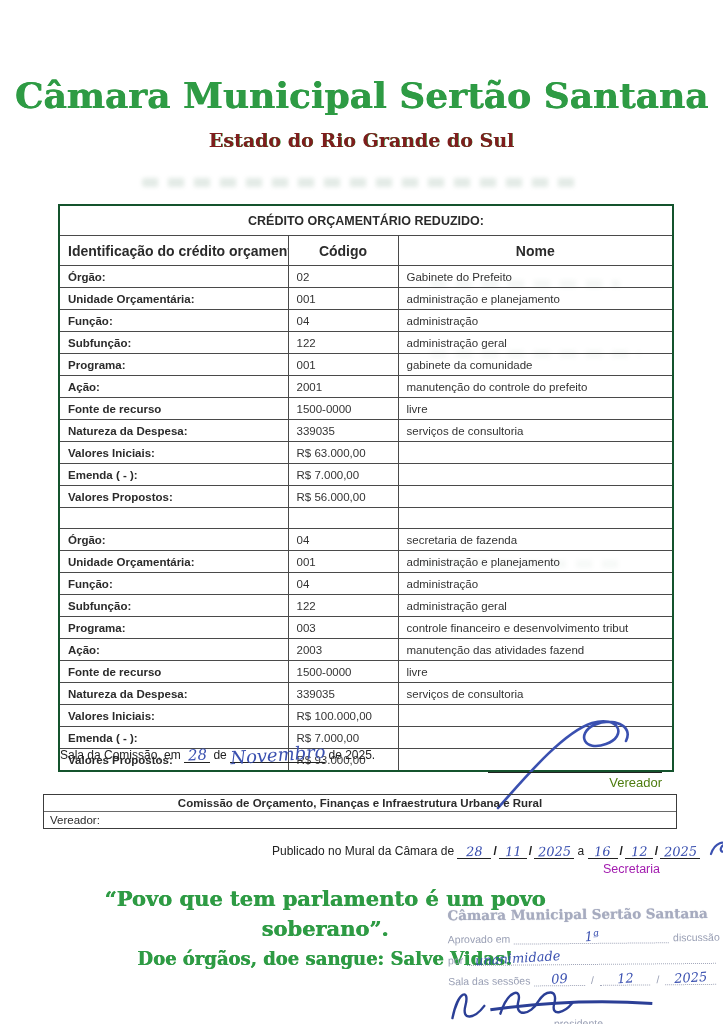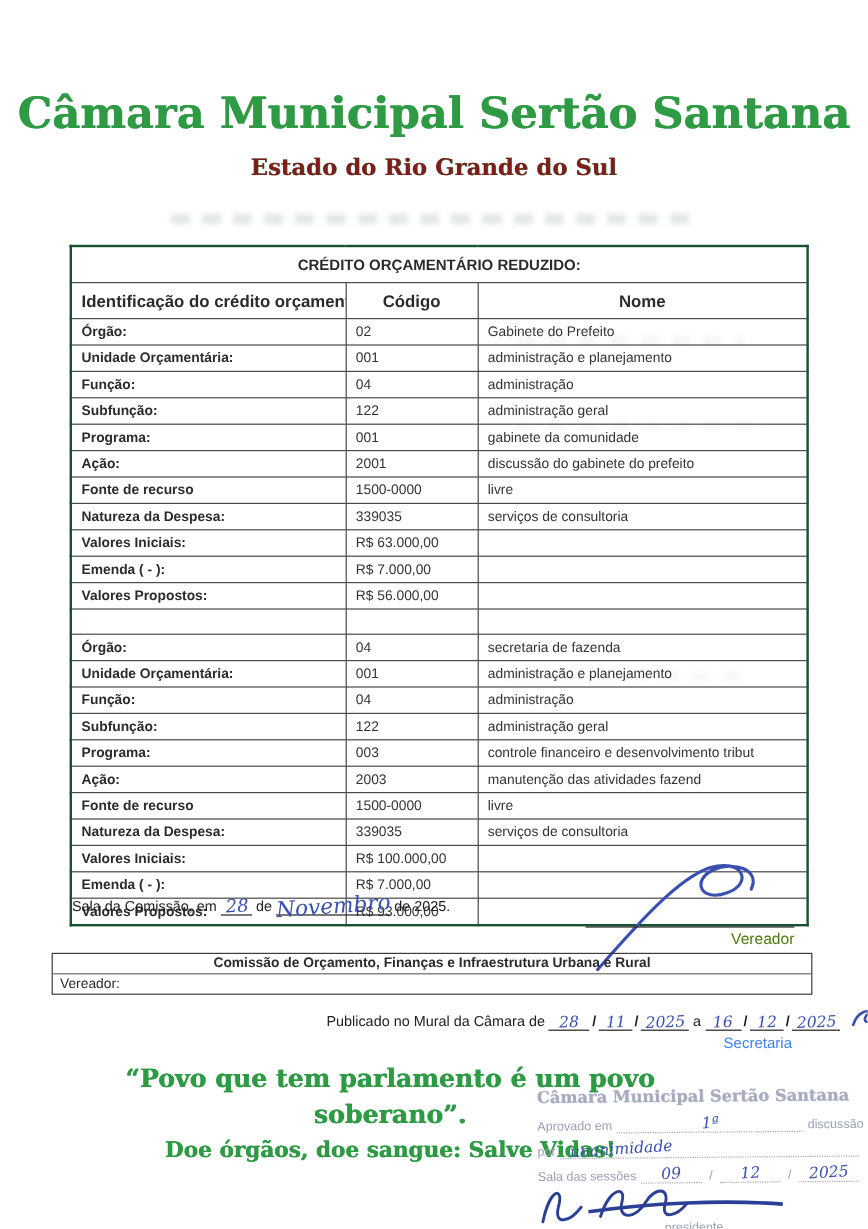--- a/index.html
+++ b/index.html
@@ -129,21 +129,21 @@
   }
 
   
   .pub-line{
     position:absolute;left:272px;top:838px;font-size:12px;color:#222;
     white-space:nowrap;
   }
   .pub-initial{display:inline-block;vertical-align:-3px;margin-left:3px;}
   .secretaria-label{
     position:absolute;left:556px;top:862px;width:104px;
-    text-align:right;font-size:12.5px;color:#3b82f6;
+    text-align:right;font-size:12.5px;color:#a21caf;
   }
 
   
   .slogan{
     position:absolute;left:55px;top:884px;width:540px;
     text-align:center;
     font-family:"DejaVu Serif", serif;
     font-weight:bold;
     color:#2e9b44;
     text-shadow:0.5px 0 0 #2e9b44;
@@ -231,21 +231,21 @@
           <td class="nom">administração geral</td>
         </tr>
         <tr>
           <td class="lbl">Programa:</td>
           <td class="val">001</td>
           <td class="nom">gabinete da comunidade</td>
         </tr>
         <tr>
           <td class="lbl">Ação:</td>
           <td class="val">2001</td>
-          <td class="nom">discussão do gabinete do prefeito</td>
+          <td class="nom">manutenção do controle do prefeito</td>
         </tr>
         <tr>
           <td class="lbl">Fonte de recurso</td>
           <td class="val">1500-0000</td>
           <td class="nom">livre</td>
         </tr>
         <tr>
           <td class="lbl">Natureza da Despesa:</td>
           <td class="val">339035</td>
           <td class="nom">serviços de consultoria</td>

